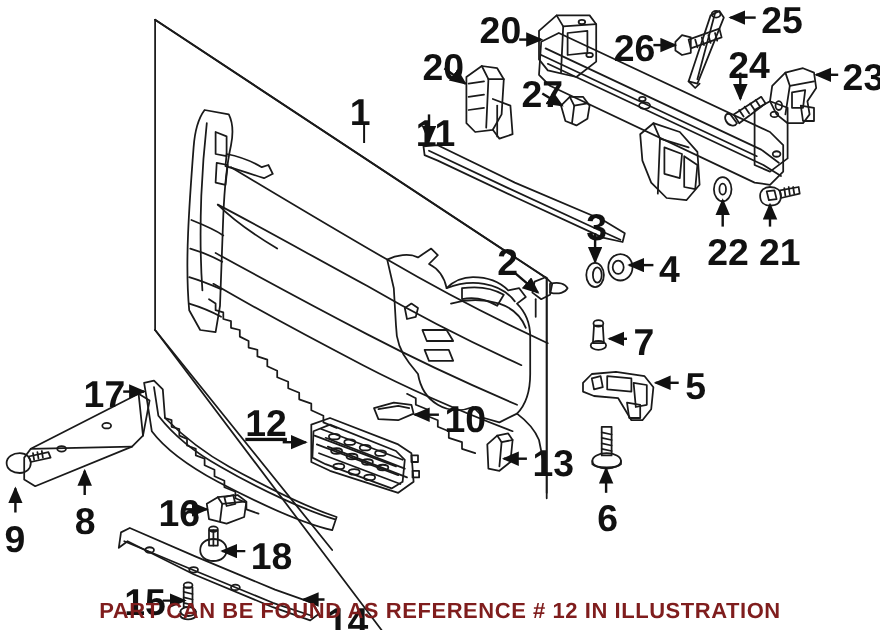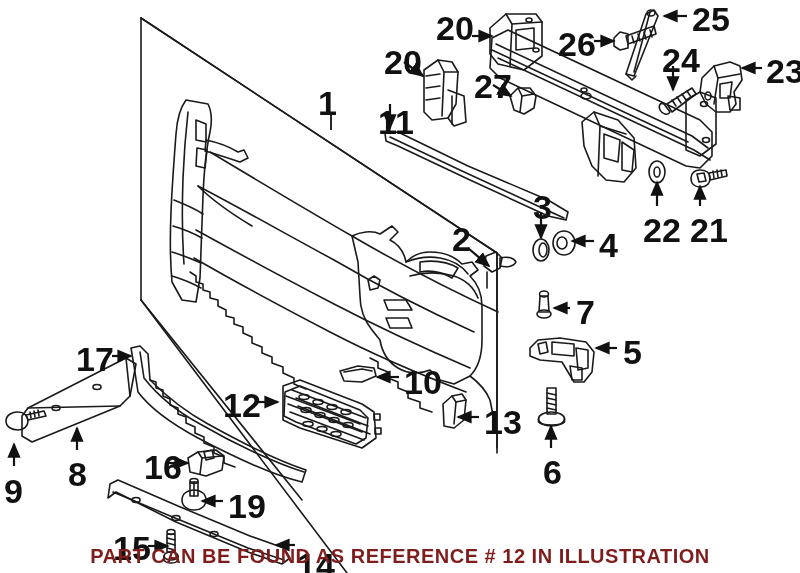--- a/index.html
+++ b/index.html
@@ -380,27 +380,27 @@
       <div class="callout sz-lg" style="left: 452px; top: 222px;">2</div>
       <div class="callout sz-lg" style="left: 533px; top: 190px;">3</div>
       <div class="callout sz-lg" style="left: 599px; top: 228px;">4</div>
       <div class="callout sz-lg" style="left: 623px; top: 335px;">5</div>
       <div class="callout sz-lg" style="left: 543px; top: 455px;">6</div>
       <div class="callout sz-lg" style="left: 576px; top: 295px;">7</div>
       <div class="callout sz-lg" style="left: 68px; top: 457px;">8</div>
       <div class="callout sz-lg" style="left: 4px; top: 474px;">9</div>
       <div class="callout sz-lg" style="left: 404px; top: 365px;">10</div>
       <div class="callout sz-lg" style="left: 378px; top: 72px; margin-top: 33px;">11</div>
-      <div class="callout sz-lg" style="left: 223px; top: 388px;">12</div>
+      <div class="callout sz-lg" style="left: 223px; top: 368px; text-decoration: underline;">12</div>
       <div class="callout sz-lg" style="left: 484px; top: 405px;">13</div>
       <div class="callout sz-lg" style="left: 297px; top: 538px; margin-top: 10px;">14</div>
       <div class="callout sz-lg" style="left: 113px; top: 531px;">15</div>
       <div class="callout sz-lg" style="left: 144px; top: 450px; text-align: center;">16</div>
       <div class="callout sz-lg" style="left: 76px; top: 342px;">17</div>
-      <div class="callout sz-lg" style="left: 228px; top: 489px;">19</div>
+      <div class="callout sz-lg" style="left: 228px; top: 489px;">18</div>
       <div class="callout sz-lg" style="left: 384px; top: 45px;">20</div>
       <div class="callout sz-lg" style="left: 436px; top: 11px;">20</div>
       <div class="callout sz-lg" style="left: 690px; top: 213px; text-align: center;">21</div>
       <div class="callout sz-lg" style="left: 643px; top: 213px;">22</div>
       <div class="callout sz-lg" style="left: 766px; top: 54px;">23</div>
       <div class="callout sz-lg" style="left: 662px; top: 43px;">24</div>
       <div class="callout sz-lg" style="left: 692px; top: 2px;">25</div>
       <div class="callout sz-lg" style="left: 558px; top: 27px;">26</div>
       <div class="callout sz-lg" style="left: 474px; top: 69px;">27</div>
     </div>

